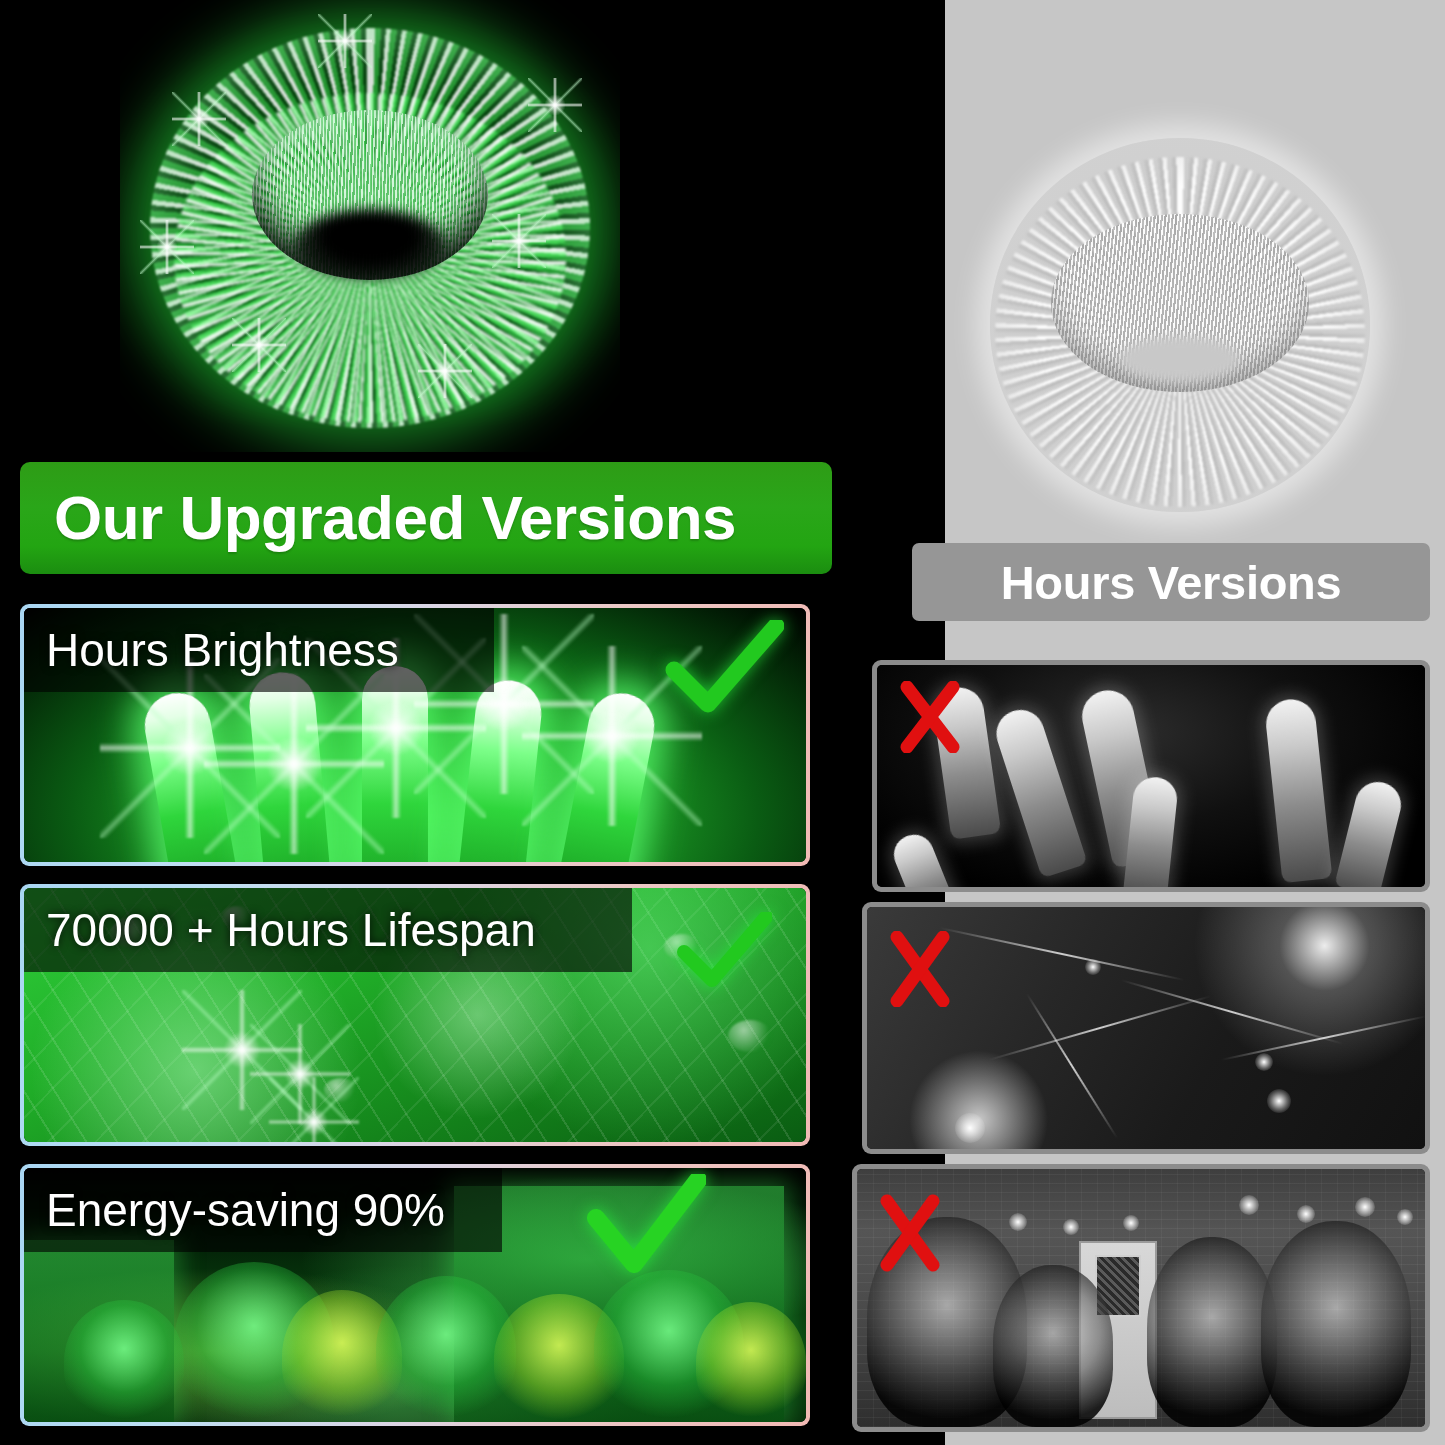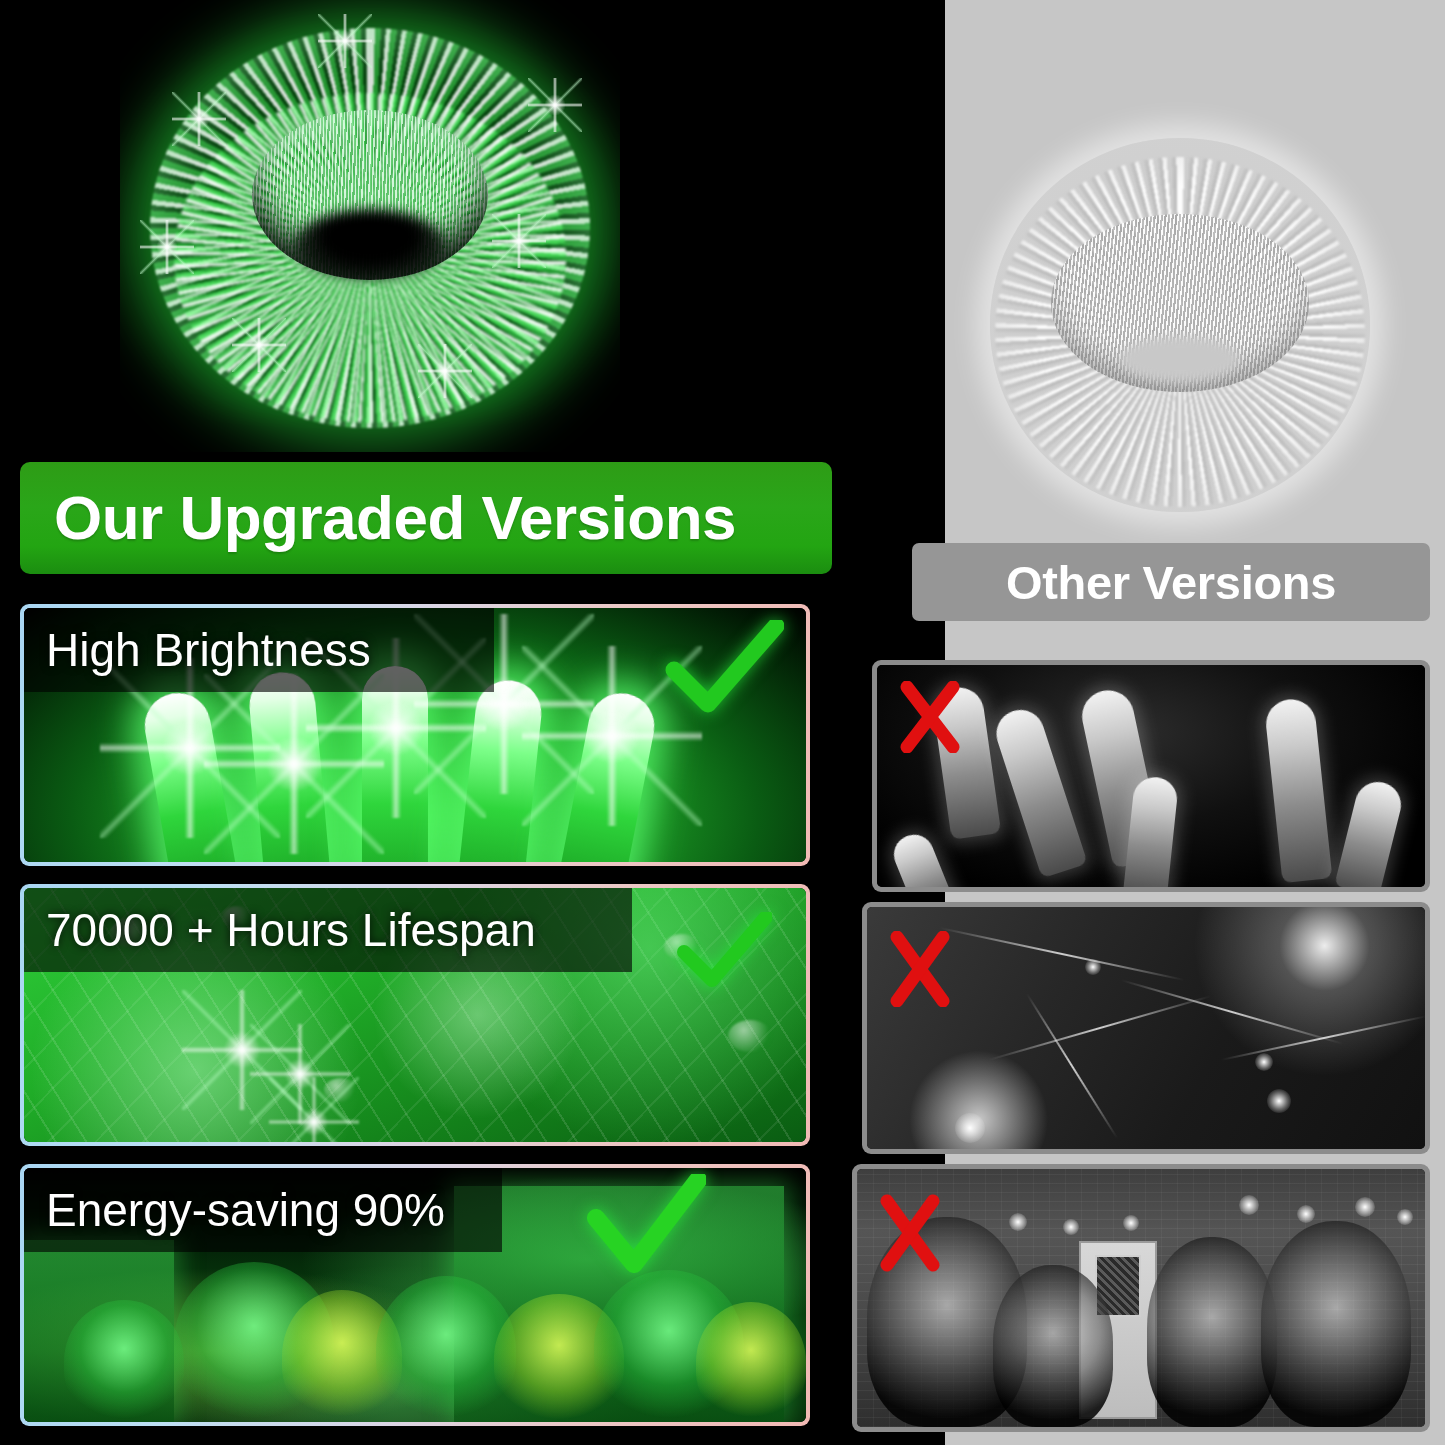--- a/index.html
+++ b/index.html
@@ -410,21 +410,21 @@
           <div class="bulb b3"></div>
           <div class="bulb b4"></div>
           <div class="bulb b5"></div>
           <div class="burst" style="left:166px; top:140px;"></div>
           <div class="burst" style="left:372px; top:120px;"></div>
           <div class="burst" style="left:480px; top:96px;"></div>
           <div class="burst" style="left:588px; top:128px;"></div>
           <div class="burst" style="left:270px; top:156px;"></div>
         </div>
         <div class="cap">
-          <span class="t">High Brightness</span>
+          <span class="t">Hours Brightness</span>
         </div>
         <svg class="tick" viewBox="0 0 120 96">
           <path d="M10 50 L44 84 L112 6" fill="none" stroke="#22c91f" stroke-width="17" stroke-linecap="round" stroke-linejoin="round"></path>
         </svg>
       </div>
     </div>
 
     <div class="feature f2">
       <div class="inner">
         <div class="wires">
@@ -470,21 +470,21 @@
   </div>
 
   <div class="hero-right">
     <div class="g-outer"></div>
     <div class="g-mid"></div>
     <div class="g-hole"></div>
     <div class="g-veil"></div>
   </div>
 
   <div class="banner-grey">
-    <span class="txt">Other Versions</span>
+    <span class="txt">Hours Versions</span>
   </div>
 
   <div class="other-panel o1">
     <div class="inner">
       <div class="gbulbs">
         <div class="gbulb" style="left:64px;  top:22px;  width:50px; height:150px; transform:rotate(-8deg);"></div>
         <div class="gbulb" style="left:138px; top:42px;  width:48px; height:168px; transform:rotate(-18deg);"></div>
         <div class="gbulb" style="left:218px; top:24px;  width:52px; height:176px; transform:rotate(-12deg);"></div>
         <div class="gbulb" style="left:252px; top:112px; width:44px; height:120px; transform:rotate(6deg);"></div>
         <div class="gbulb" style="left:396px; top:34px;  width:50px; height:182px; transform:rotate(-6deg);"></div>

